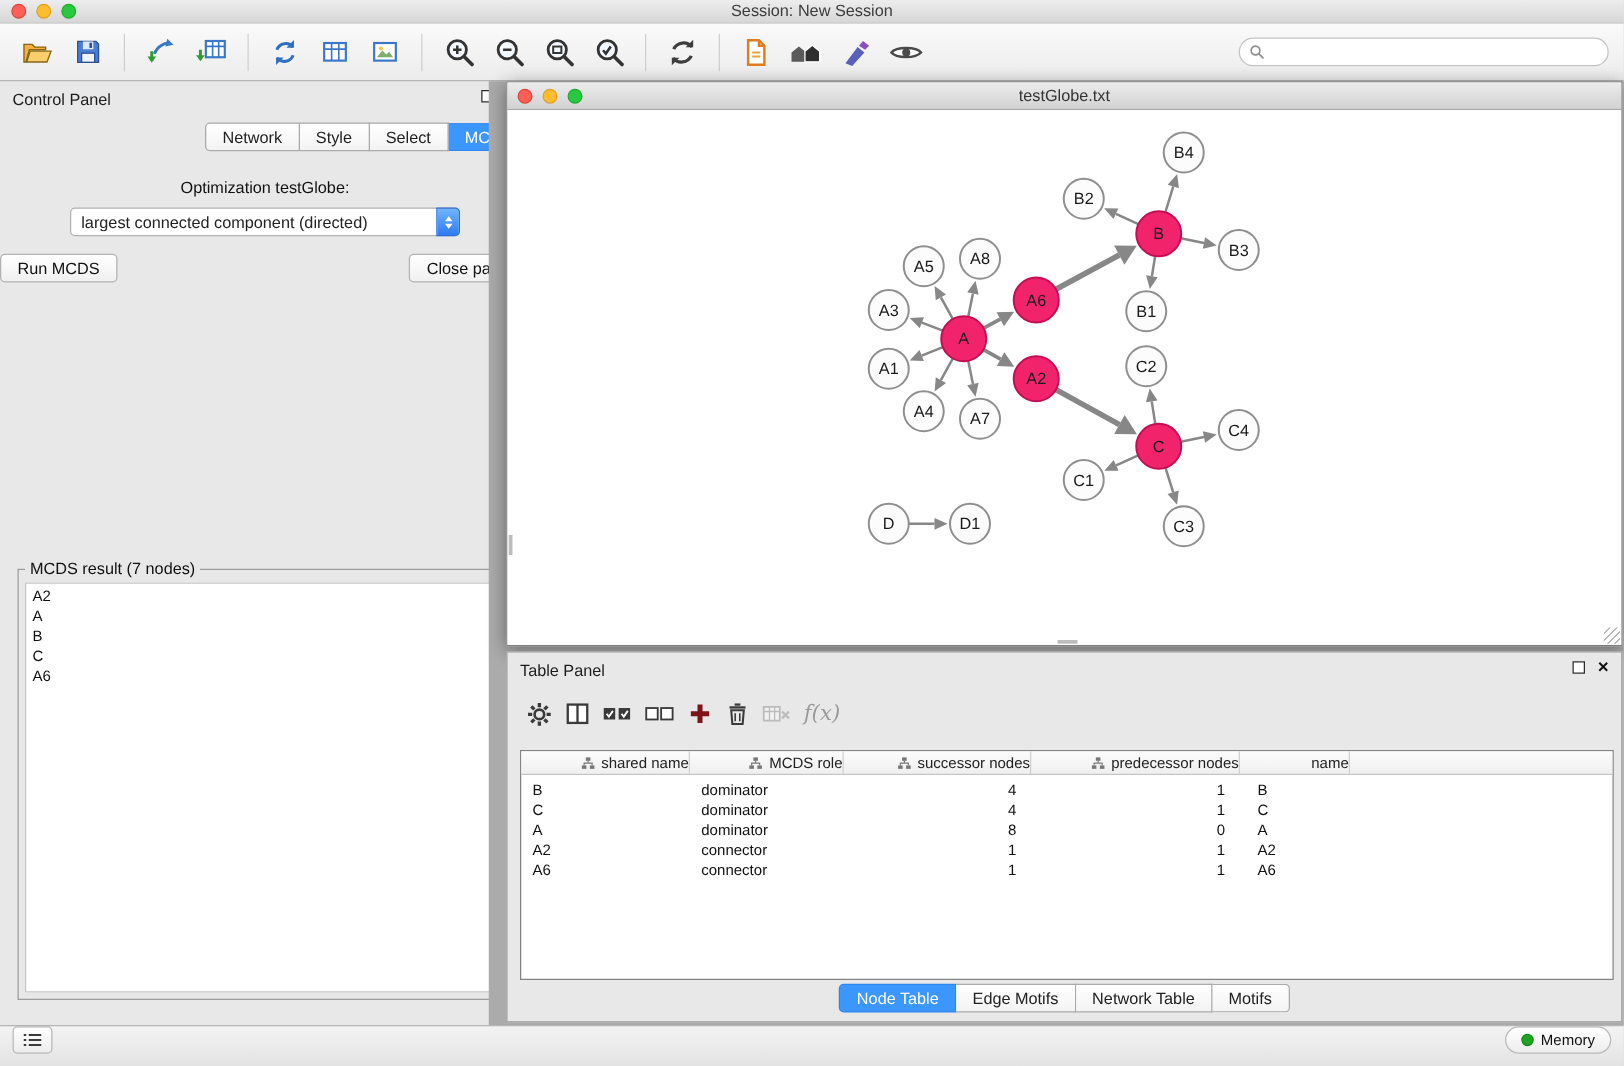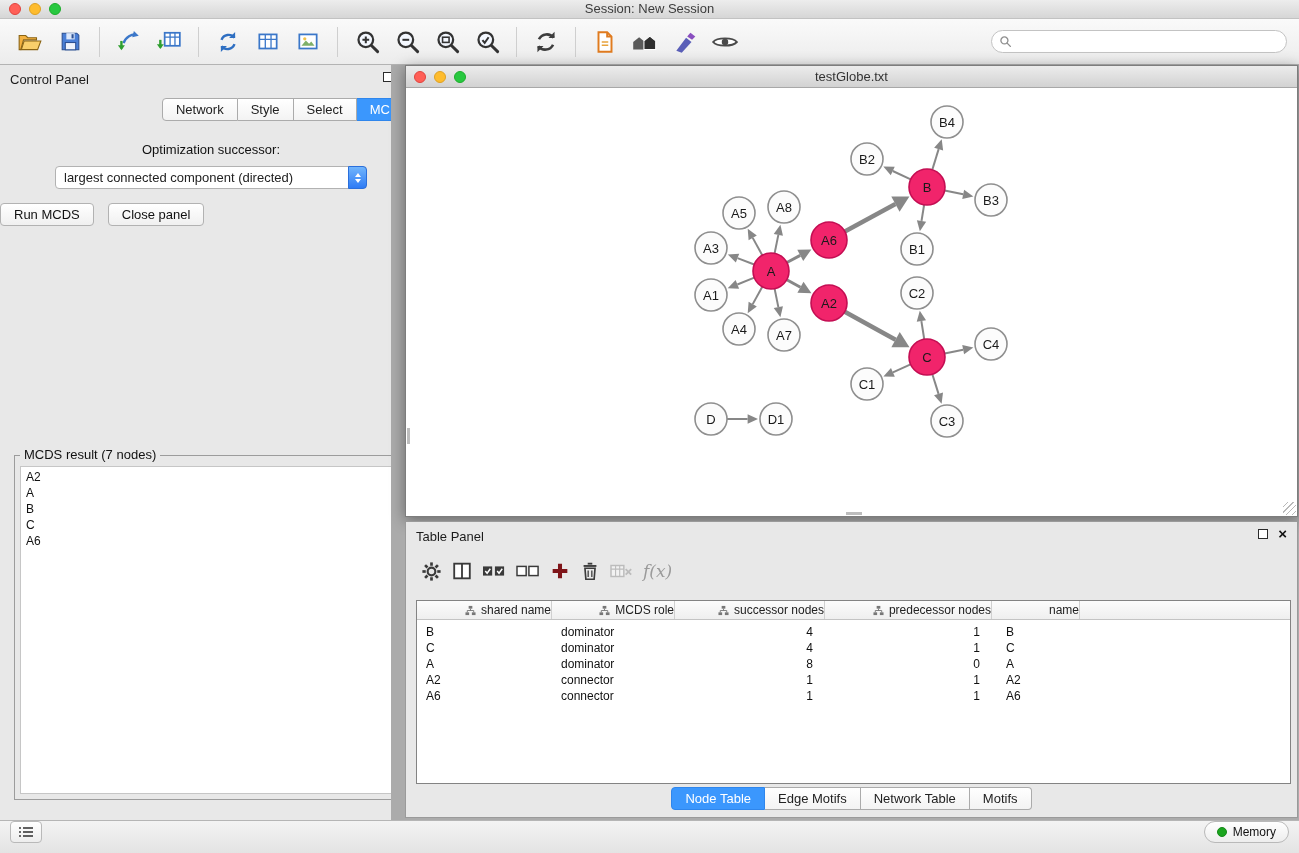--- a/index.html
+++ b/index.html
@@ -22,40 +22,40 @@
   .tb-btn svg { display:block; }
   .tb-sep { width:1px; height:30px; background:#cfcfcf; margin:0 9px; }
   .search-wrap { margin-left:auto; position:relative; margin-right:2px; }
   .search-wrap .mag { position:absolute; left:8px; top:5px; }
   .search-input { width:296px; height:23px; border:1px solid #c3c3c3; border-radius:12px; padding:0 10px 0 24px; font-size:12px; background:#fff; outline:none; }
 
   
   .workspace { position:absolute; top:65px; left:0; right:0; bottom:33px; background:#ababab; }
 
   
-  .control-panel { position:absolute; top:0; left:0; width:428px; height:100%; background:#e8e8e8; border-right:6px solid #a16207; }
+  .control-panel { position:absolute; top:0; left:0; width:428px; height:100%; background:#e8e8e8; border-right:4px solid #a16207; }
   .panel-header { height:26px; padding:7px 10px 0; font-size:13px; color:#1c1c1c; position:relative; }
   .panel-controls { position:absolute; right:10px; top:7px; display:flex; gap:10px; align-items:center; }
   .float-icon { width:10px; height:10px; border:1.5px solid #2b2b2b; display:inline-block; background:#fff; }
   .close-icon { font-weight:bold; font-size:15px; line-height:10px; color:#111; }
 
   .seg-tabs { display:flex; justify-content:flex-end; margin-top:7px; }
   .seg { border:1px solid #ababab; border-left:none; background:linear-gradient(#fff,#f3f3f3); padding:3px 13px; font-size:13px; color:#222; cursor:default; }
   .seg:first-child { border-left:1px solid #ababab; border-radius:4px 0 0 4px; }
   .seg:last-child { border-radius:0 4px 4px 0; }
   .seg.active { background:#3b97fd; color:#fff; border-color:#2f86ec; }
 
   .crit-label { text-align:center; margin-top:21px; font-size:13px; color:#111; }
   .dropdown { margin:9px auto 0; width:312px; height:23px; background:#fff; border:1px solid #b2b2b2; border-radius:4px; display:flex; align-items:center; }
   .dropdown-text { flex:1; padding:0 8px; font-size:13px; white-space:nowrap; overflow:hidden; }
   .dropdown-stepper { width:19px; height:23px; margin:-1px -1px -1px 0; background:linear-gradient(#71b5fc,#2e7bf5); border:1px solid #2a6fdc; border-radius:0 4px 4px 0; display:flex; flex-direction:column; align-items:center; justify-content:center; gap:2px; }
   .arr-up { width:0; height:0; border-left:3.5px solid transparent; border-right:3.5px solid transparent; border-bottom:4.5px solid #fff; }
   .arr-down { width:0; height:0; border-left:3.5px solid transparent; border-right:3.5px solid transparent; border-top:4.5px solid #fff; }
 
-  .btn-row { display:flex; justify-content:flex-start; gap:14px; margin-top:14px; }
+  .btn-row { display:flex; justify-content:space-between; gap:14px; margin-top:14px; }
   .push-btn { padding:3px 13px; font-size:13px; background:linear-gradient(#fff,#f0f0f0); border:1px solid #b2b2b2; border-radius:4px; color:#111; cursor:default; }
 
   .result-box { position:absolute; left:14px; right:8px; top:390px; bottom:20px; border:1px solid #9c9c9c; }
   .result-legend { position:absolute; top:-9px; left:5px; background:#e8e8e8; padding:0 4px; font-size:13px; color:#111; }
   .result-list { position:absolute; top:10px; left:5px; right:5px; bottom:5px; background:#fff; border:1px solid #c6c6c6; overflow:hidden; padding-top:2px; }
   .result-item { font-size:12px; line-height:16px; padding:0 5px; color:#111; }
 
   
   .desktop { position:absolute; left:391px; top:0; right:0; bottom:0; background:#ababab; }
   .network-window { position:absolute; left:14px; top:0; right:1px; height:452px; background:#fff; border:1px solid #7d7d7d; box-shadow:0 3px 14px rgba(0,0,0,.4); }
@@ -242,21 +242,21 @@
           <span class="float-icon"></span>
           <span class="close-icon">×</span>
         </span>
       </div>
       <div class="seg-tabs">
         <button class="seg">Network</button>
         <button class="seg">Style</button>
         <button class="seg">Select</button>
         <button class="seg active">MCDS</button>
       </div>
-      <div class="crit-label">Optimization successor:</div>
+      <div class="crit-label">Optimization testGlobe:</div>
       <div class="dropdown">
         <span class="dropdown-text">largest connected component (directed)</span>
         <span class="dropdown-stepper">
           <span class="arr-up"></span>
           <span class="arr-down"></span>
         </span>
       </div>
       <div class="btn-row">
         <button class="push-btn">Run MCDS</button>
         <button class="push-btn">Close panel</button>

